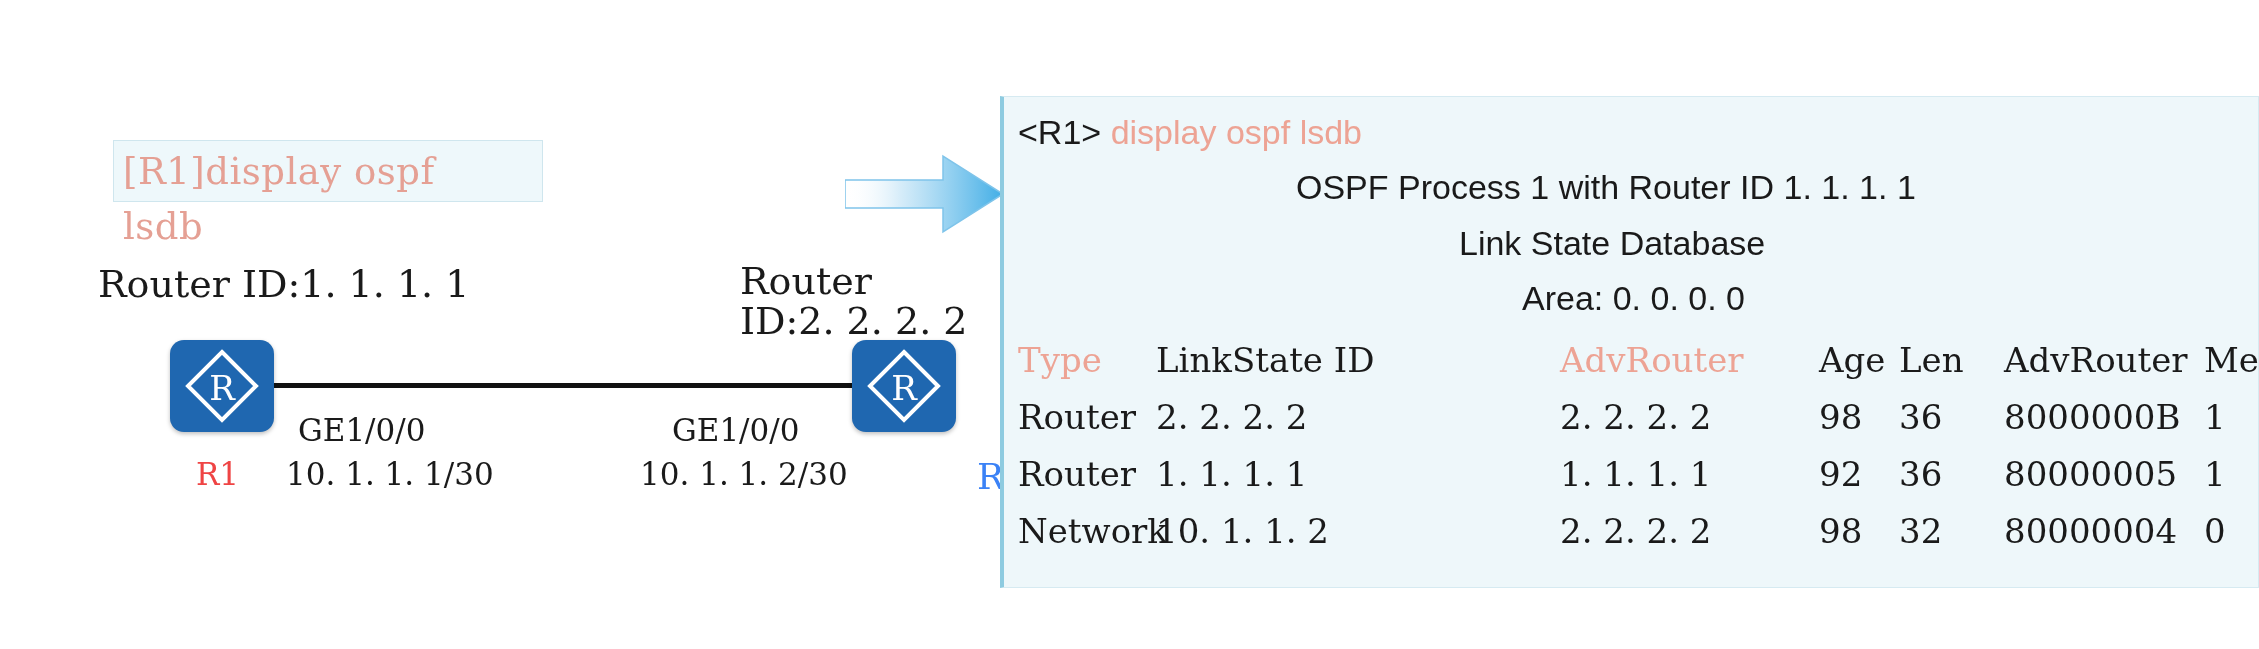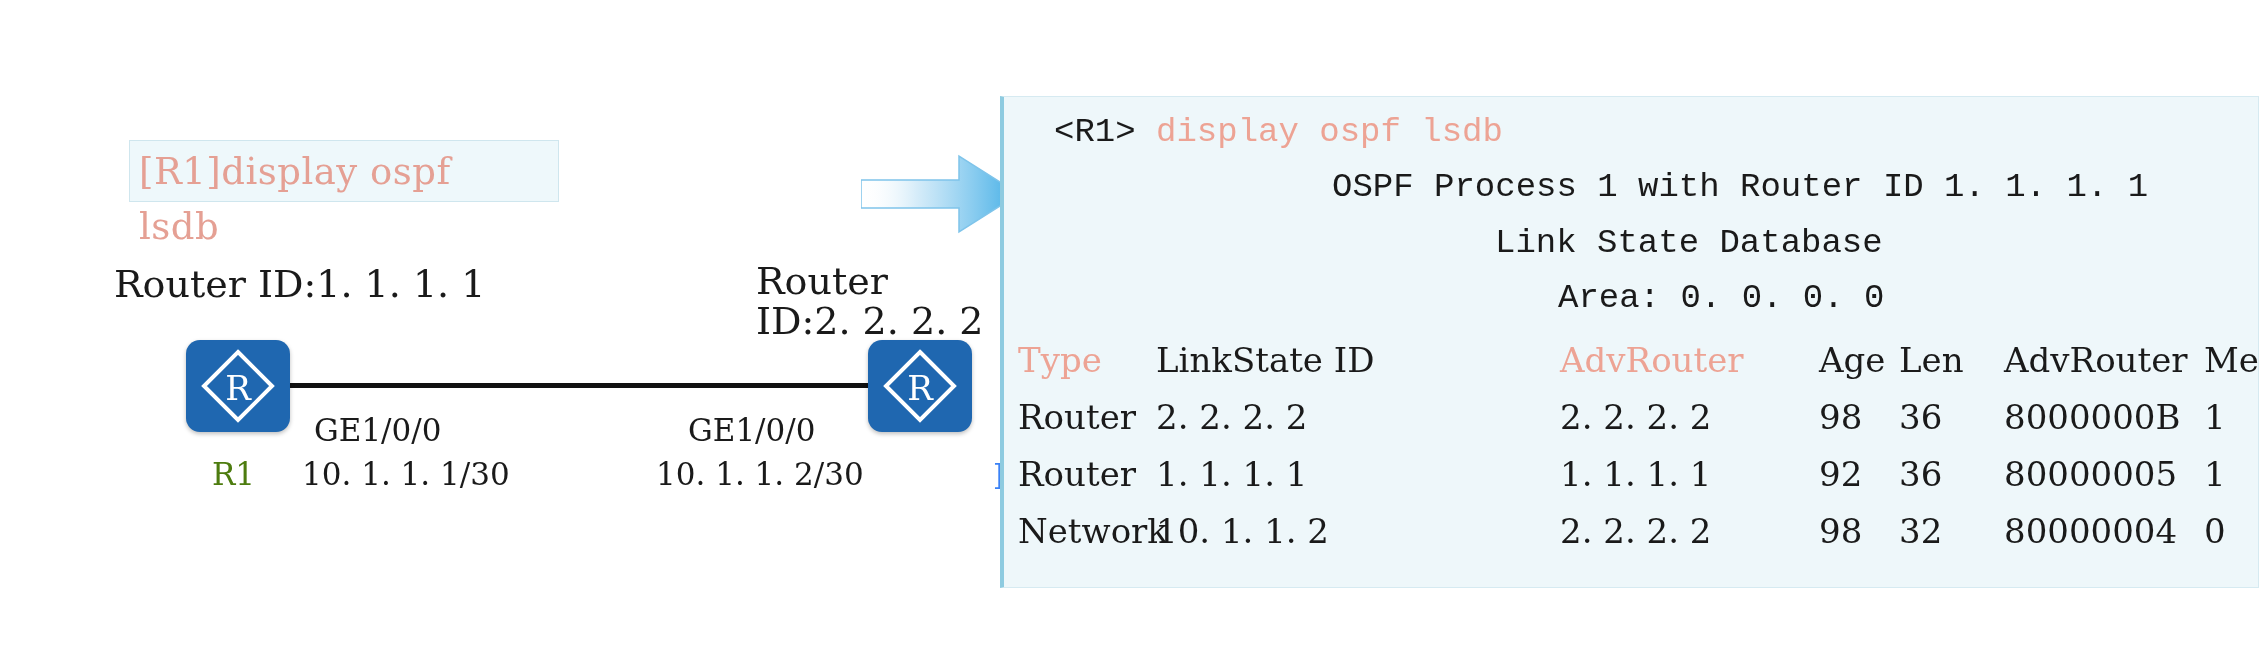--- a/index.html
+++ b/index.html
@@ -11,21 +11,21 @@
     width: 2259px;
     height: 649px;
     position: relative;
     overflow: hidden;
     font-family: "DejaVu Serif", serif;
   }
 
   
   #diagram {
     position: absolute;
-    left: 16px; top: 0;
+    left: 0; top: 0;
     width: 1000px; height: 649px;
   }
 
   #cmd-box {
     position: absolute;
     left: 113px; top: 140px;
     width: 430px;
     height: 62px;
     box-sizing: border-box;
     background: #eef8fb;
@@ -94,21 +94,21 @@
   }
   #if1-name { left: 298px; top: 412px; }
   #if1-ip   { left: 286px; top: 456px; }
   #if2-name { left: 672px; top: 412px; }
   #if2-ip   { left: 640px; top: 456px; text-align: center; }
 
   #r1-label {
     position: absolute;
     left: 196px; top: 456px;
     font-size: 31px;
-    color: #4d7c0f;
+    color: #ef4444;
     white-space: nowrap;
   }
   #r2-label {
     position: absolute;
     left: 945px; top: 456px;
     font-size: 36px;
     color: #3b82f6;
     white-space: nowrap;
     margin-left: 32px;
   }
@@ -132,25 +132,24 @@
     border-left: 4px solid #8ecbe0;
     overflow: hidden;
   }
   #term-inner {
     position: relative;
     width: 100%; height: 100%;
   }
   .term-line {
     position: absolute;
     white-space: pre;
-    font-family: Liberation Mono, monospace;
+    font-family: Liberation Sans, sans-serif;
     font-size: 34px;
     color: #1a1a1a;
     letter-spacing: 0px;
-    margin-left: 36px;
   }
   #prompt-row { left: 14px; top: 16px; }
   #prompt-sym { color: #1a1a1a; }
   #prompt-cmd { color: #eda394; }
 
   #hdr-process { left: 292px; top: 71px; }
   #hdr-lsdb    { left: 455px; top: 127px; }
   #hdr-area    { left: 518px; top: 182px; }
 
   .tbl-row { position: absolute; left: 0; width: 100%; height: 40px; }

